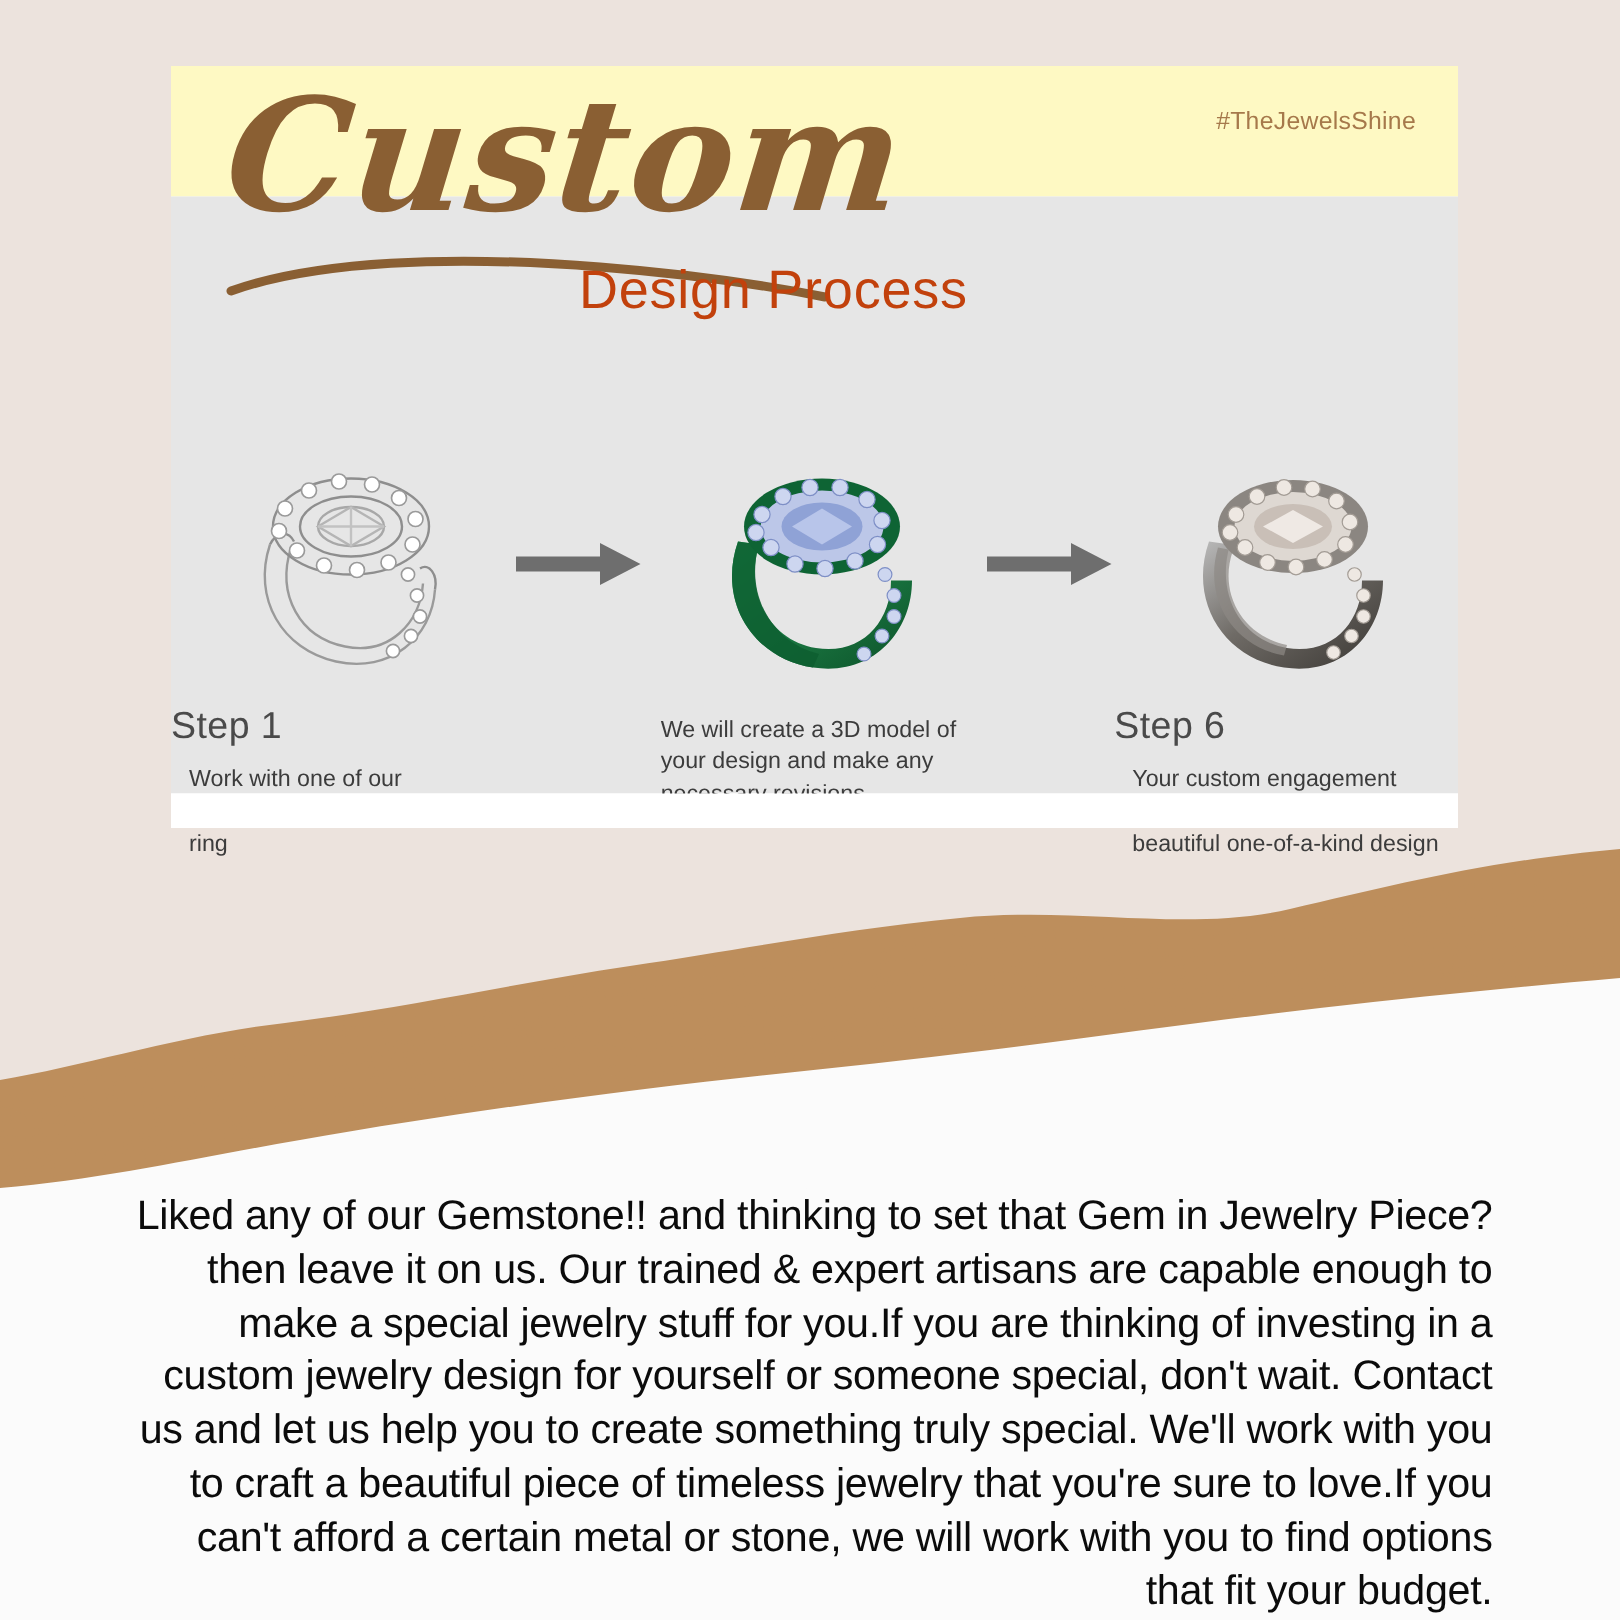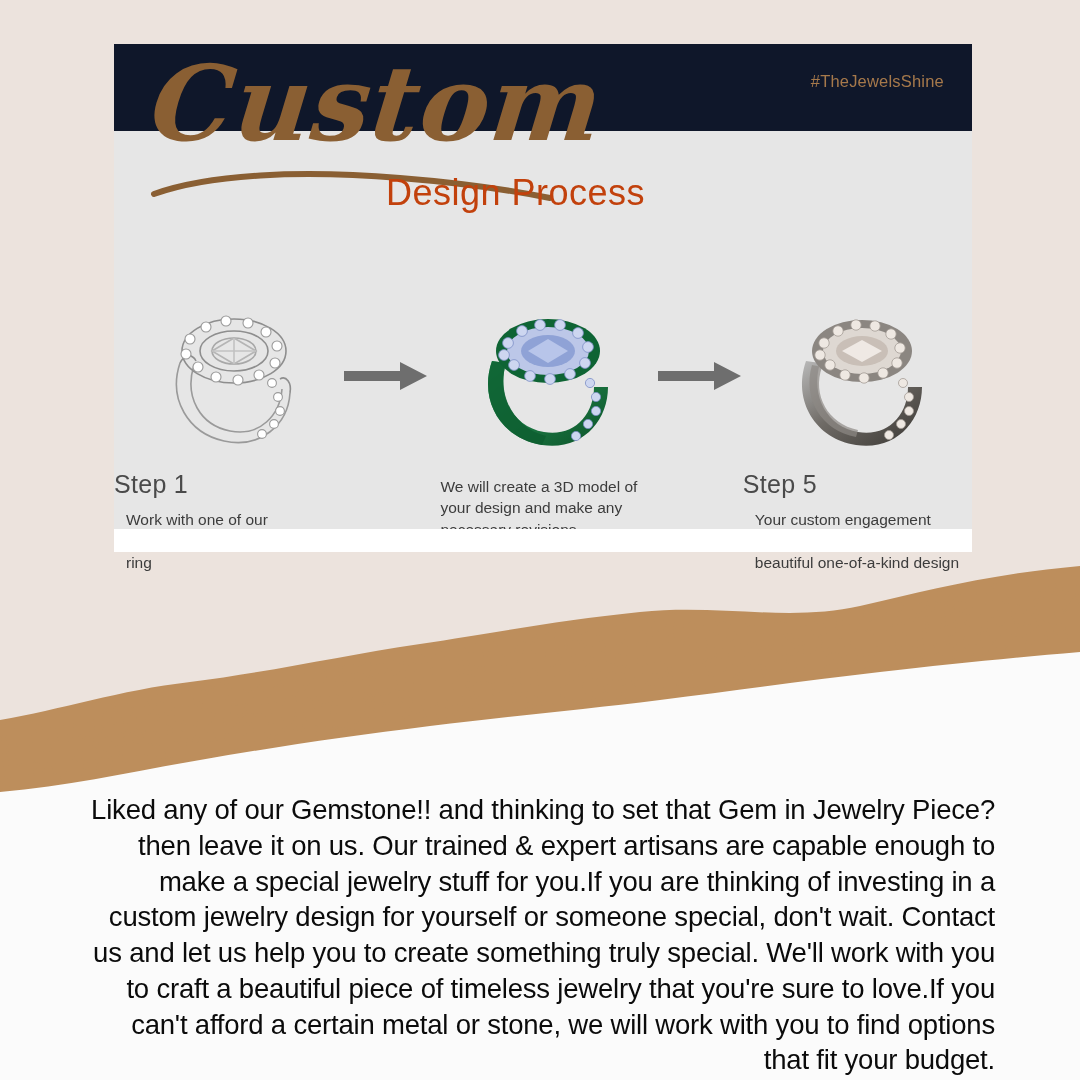--- a/index.html
+++ b/index.html
@@ -41,21 +41,21 @@
     width: 858px;
     height: 508px;
     background: #ffffff;
     box-shadow: 0 0 0 0 rgba(0,0,0,0);
   }
   .card-head {
     position: absolute;
     left: 0; top: 0;
     width: 858px;
     height: 87px;
-    background: #0f172a;
+    background: #fef9c3;
   }
   .hashtag {
     position: absolute;
     right: 28px;
     top: 28px;
     font-size: 16.5px;
     letter-spacing: .2px;
     color: #a6794b;
     font-family: "Liberation Sans", sans-serif;
   }
@@ -335,21 +335,21 @@
               <circle cx="58" cy="74" r="5.2"></circle>
                 <circle cx="48" cy="64" r="5.2"></circle>
               <circle cx="131" cy="92" r="4.5"></circle>
                 <circle cx="137" cy="106" r="4.5"></circle>
               <circle cx="137" cy="120" r="4.5"></circle>
                 <circle cx="129" cy="133" r="4.5"></circle>
               <circle cx="117" cy="144" r="4.5"></circle>
             </g>
           </svg>
         </div>
-        <div class="step-title">Step 5</div>
+        <div class="step-title">Step 6</div>
         <div class="step-desc">Your custom engagement ring will be cast into a beautiful one-of-a-kind design</div>
       </div>
 
     </div>
   </div>
 
   <div class="card-foot"></div>
 
   <div class="title-custom">Custom</div>
   <svg class="title-swash" viewBox="0 0 420 40" xmlns="http://www.w3.org/2000/svg">

